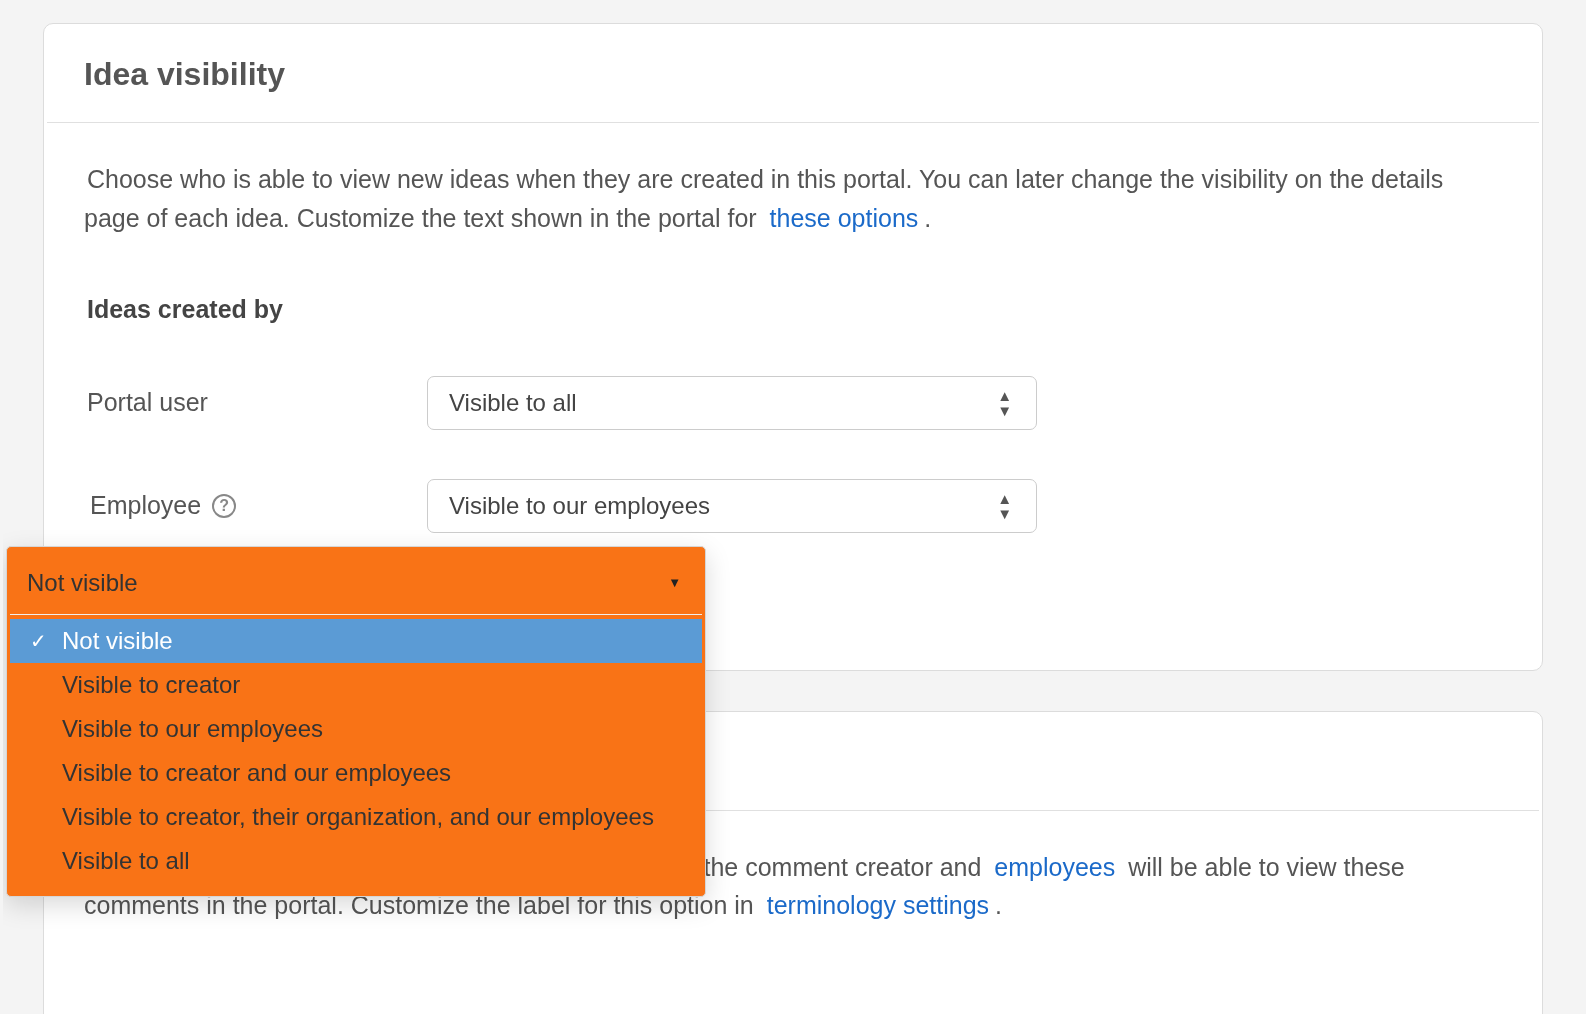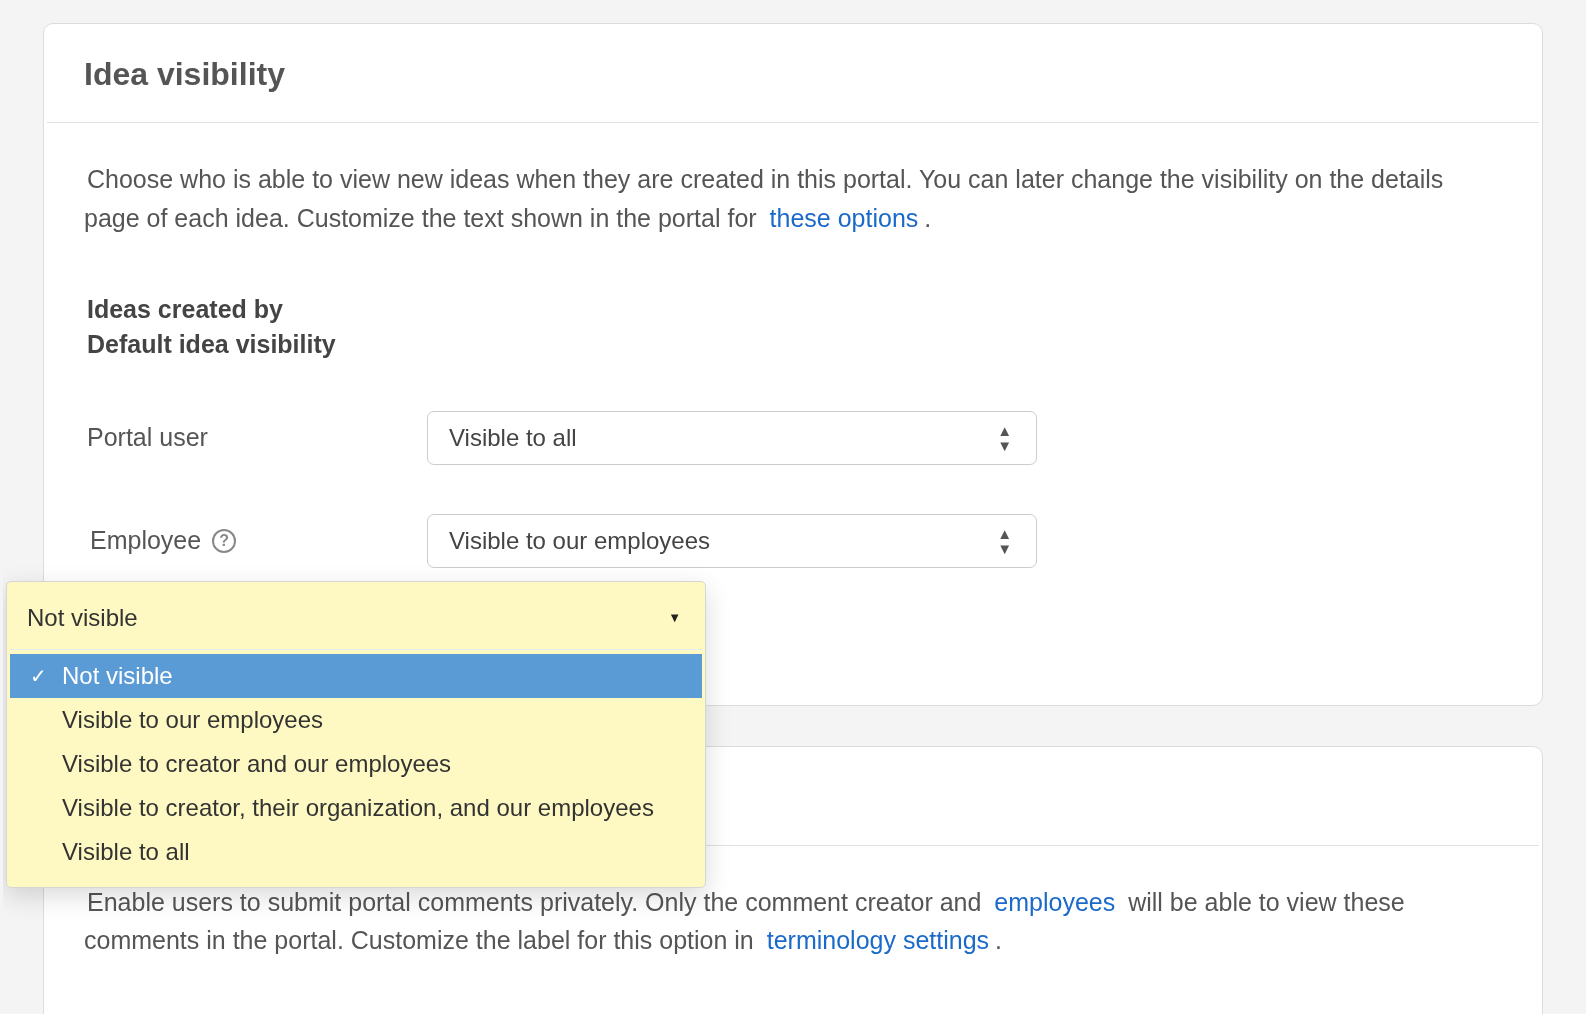--- a/index.html
+++ b/index.html
@@ -107,21 +107,21 @@
       border-radius: 50%;
       font-size: 16px;
       font-weight: 600;
       color: #888;
     }
     .dropdown-panel {
       position: absolute;
       left: -75px;
       top: -30px;
       width: 700px;
-      background: #fef9c3;
+      background: #f97316;
       border: 1px solid #d6d6d6;
       border-radius: 5px;
       box-shadow: 0 8px 26px rgba(0,0,0,0.15);
       z-index: 100;
     }
     .dropdown-selected {
       display: flex;
       justify-content: space-between;
       align-items: center;
       padding: 16px 18px 14px 14px;
@@ -168,21 +168,20 @@
   <div class="card-header">
     <h2>Idea visibility</h2>
   </div>
   <div class="card-body idea-card-body">
     <p class="description">
       <span>Choose who is able to view new ideas when they are created in this portal. You can later change the visibility on the details page of each idea. Customize the text shown in the portal for </span><a href="#">these options</a><span>.</span>
     </p>
 
     <div class="headers-row">
       <div class="col-label col-header">Ideas created by</div>
-      <div class="col-control col-header">Default idea visibility</div>
     </div>
 
     <div class="form-row">
       <div class="col-label row-label">Portal user</div>
       <div class="col-control">
         <div class="select">
           <span>Visible to all</span>
           <span class="select-caret">
               <span>▲</span>
               <span>▼</span>
@@ -210,20 +209,21 @@
     <div class="form-row">
       <div class="col-label row-label">Aha! user</div>
       <div class="col-control">
         <div class="dropdown-panel">
           <div class="dropdown-selected">
             <span>Not visible</span>
             <span class="caret-down">▼</span>
           </div>
           <ul class="dropdown-list">
             <li class="dropdown-item selected">Not visible</li>
+            <li class="dropdown-item">Visible to creator</li>
             <li class="dropdown-item">Visible to our employees</li>
             <li class="dropdown-item">Visible to creator and our employees</li>
             <li class="dropdown-item">Visible to creator, their organization, and our employees</li>
             <li class="dropdown-item">Visible to all</li>
           </ul>
         </div>
       </div>
     </div>
 
   </div>

